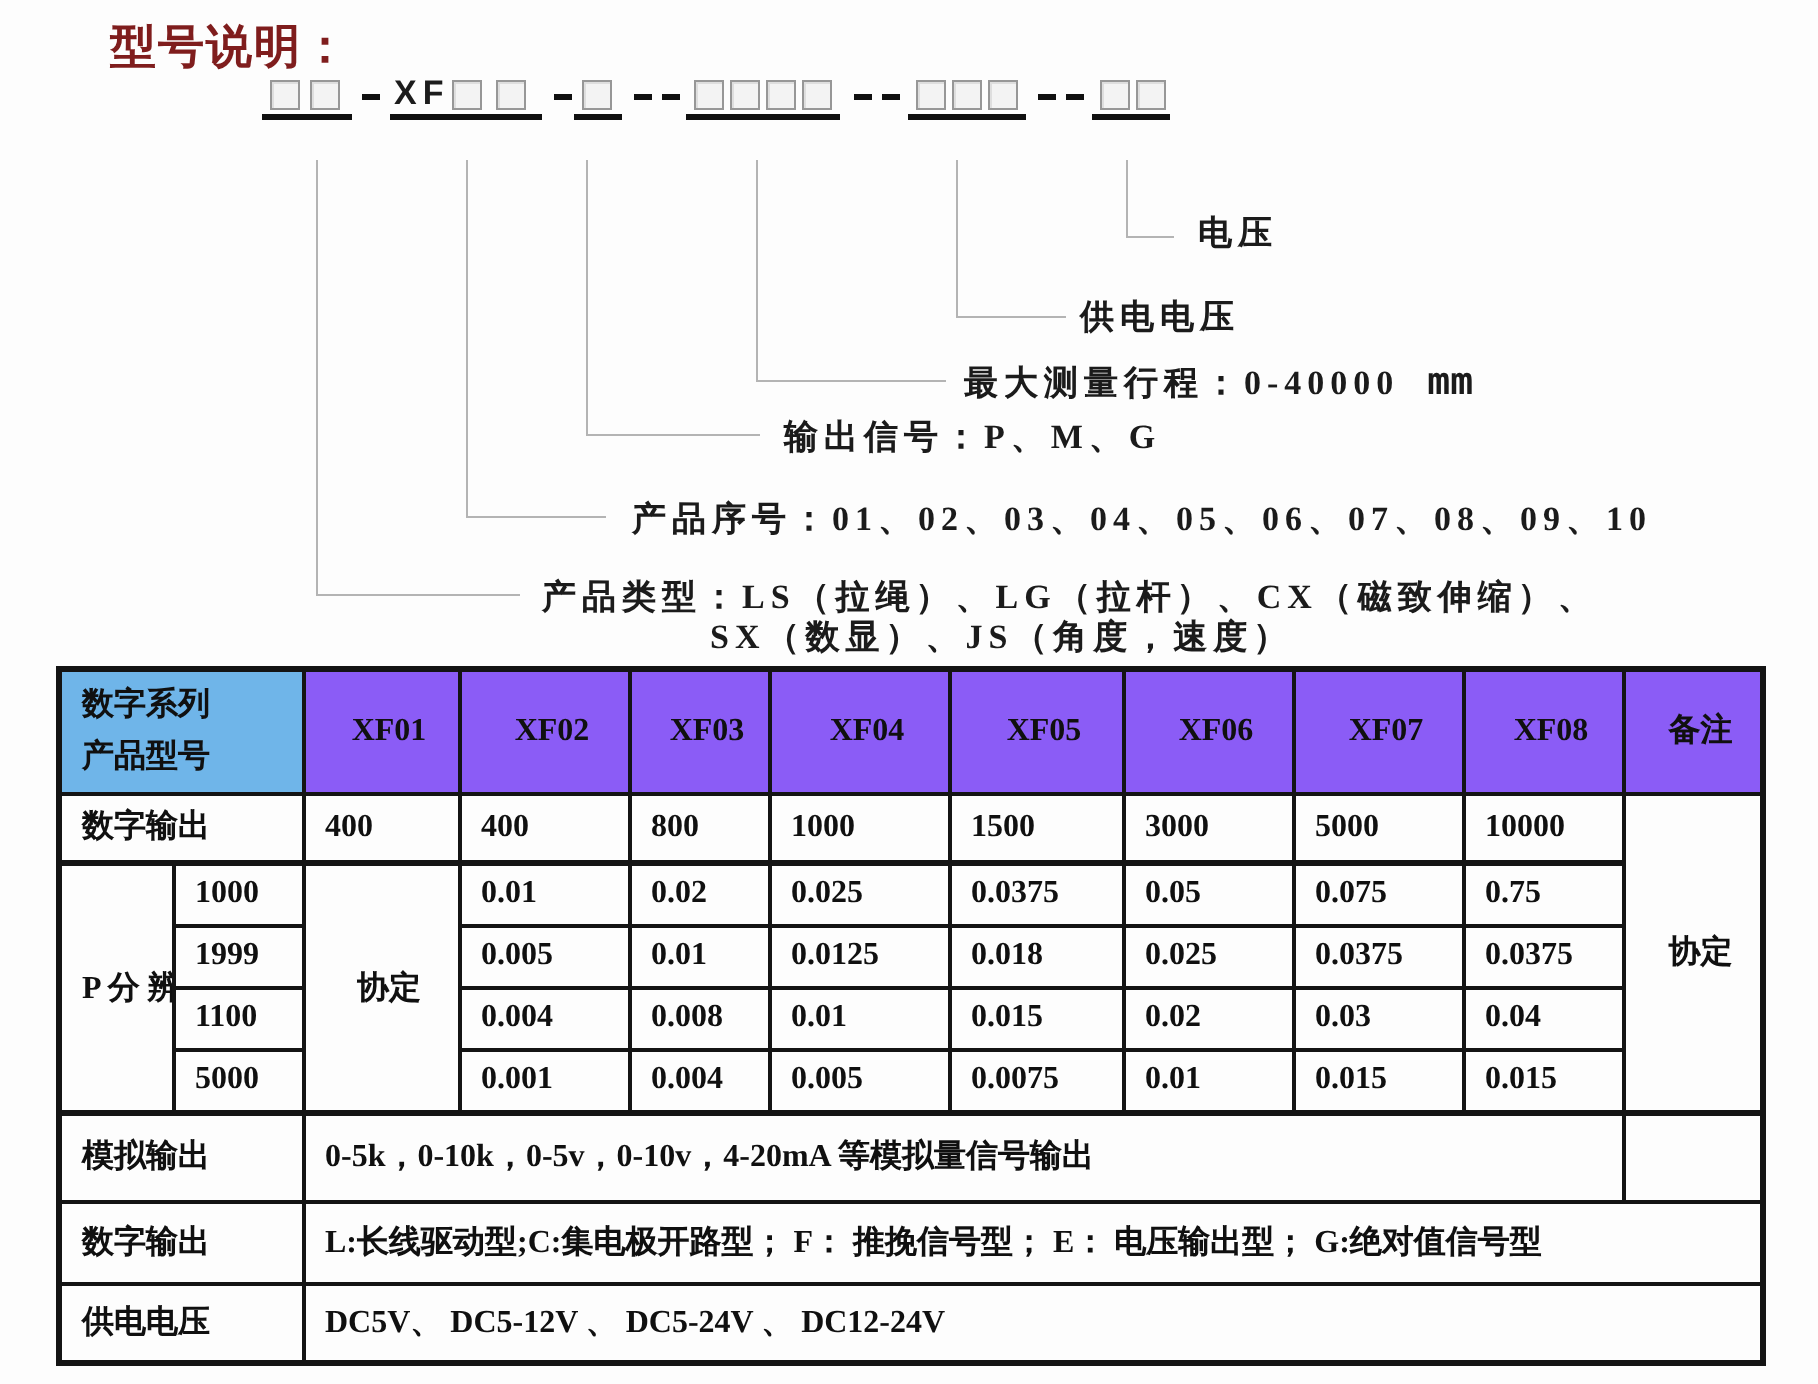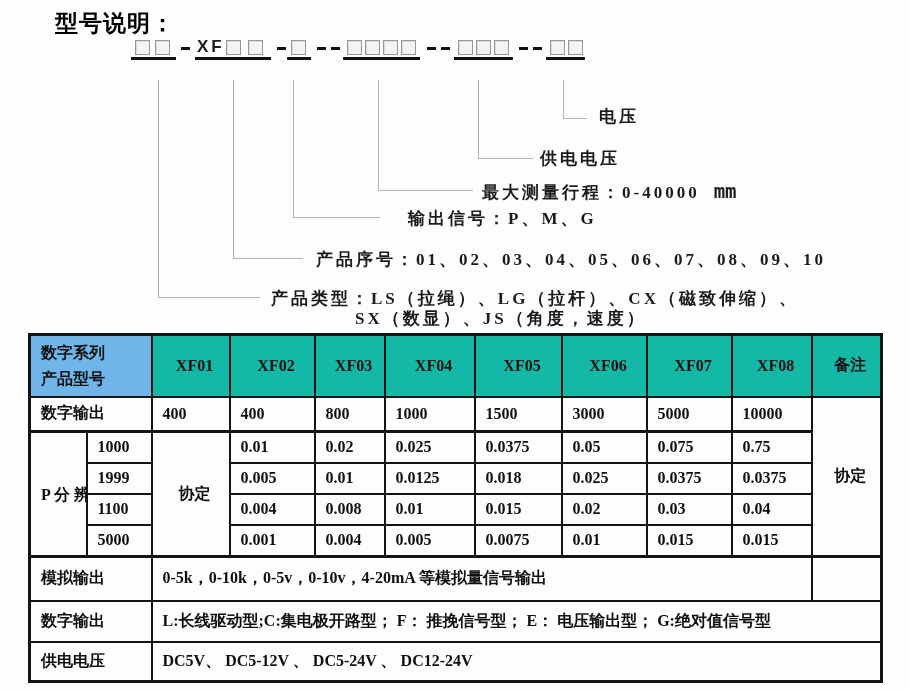--- a/index.html
+++ b/index.html
@@ -1,21 +1,21 @@
 <!DOCTYPE html>
 <html><head>
 <meta charset="utf-8">
 <style>
   html,body{margin:0;padding:0;background:#e9e9e9;}
   .page{position:relative;width:909px;height:692px;background:#fdfdfd;overflow:hidden;
         font-family:"Liberation Serif","DejaVu Serif",serif;color:#141414;}
 
   
   .title{position:absolute;left:55px;top:8px;font-family:"Liberation Sans","DejaVu Sans",sans-serif;
-         font-weight:bold;font-size:23px;color:#000000;letter-spacing:1px;}
+         font-weight:bold;font-size:23px;color:#7f1d1d;letter-spacing:1px;}
 
   
   .fbox{position:absolute;top:40px;width:13px;height:13px;background:#f3f3f3;
         border:1px solid #979797;box-shadow:inset 1px 1px 0 #dedede;}
   .uline{position:absolute;top:57px;height:3px;background:#101010;}
   .fdash{position:absolute;top:47px;height:3px;width:9px;background:#101010;}
   .xf{position:absolute;left:197px;top:37px;font-family:"Liberation Sans","DejaVu Sans",sans-serif;
       font-weight:bold;font-size:17px;letter-spacing:3px;color:#1c1c1c;}
 
   
@@ -25,21 +25,21 @@
   
   .anno{position:absolute;font-size:17px;font-weight:bold;letter-spacing:3px;white-space:nowrap;color:#1b1b1b;}
   .anno .mmunit{font-family:"DejaVu Sans Mono","Liberation Mono",monospace;font-weight:bold;font-size:19px;letter-spacing:0;margin-left:14px;}
 
   
   table.spec{position:absolute;left:28px;top:333px;width:852px;table-layout:fixed;
              border-collapse:collapse;border:3px solid #141414;
              font-weight:bold;font-size:16px;color:#101010;}
   table.spec td{border:2px solid #141414;padding:0 2px 0 10px;vertical-align:middle;
                 overflow:hidden;white-space:nowrap;}
-  td.hdr{background:#14b8a6;vertical-align:top;padding-top:9px;text-align:center;padding-left:0;}
+  td.hdr{background:#8b5cf6;vertical-align:top;padding-top:9px;text-align:center;padding-left:0;}
   td.hdr-label{background:#6fb5e9;text-align:left;padding:6px 0 0 10px;line-height:26px;vertical-align:top;}
   td.num{padding-left:12px;}
   td.center{text-align:center;padding:0;}
   td.vertchars{white-space:pre-line;line-height:31px;padding-left:14px;vertical-align:middle;}
   td.thick-l{border-left:3px solid #141414;}
   tr.thick-t td{border-top:3px solid #141414;}
   td.content{padding-left:14px;}
 </style>
 </head>
 <body>
@@ -94,21 +94,21 @@
     <div class="vline" style="left:378px;top:80px;height:110px"></div>
     <div class="hline" style="left:378px;top:190px;width:95px"></div>
     <div class="vline" style="left:478px;top:80px;height:78px"></div>
     <div class="hline" style="left:478px;top:158px;width:55px"></div>
     <div class="vline" style="left:563px;top:80px;height:38px"></div>
     <div class="hline" style="left:563px;top:118px;width:24px"></div>
 
     <div class="anno" style="left:599px;top:105px">电压</div>
     <div class="anno" style="left:540px;top:147px">供电电压</div>
     <div class="anno" style="left:482px;top:180px"><span>最大测量行程：0-40000</span><span class="mmunit">mm</span></div>
-    <div class="anno" style="left:408px;top:207px">输出信号：P、M、G</div>
+    <div class="anno" style="left:392px;top:207px">输出信号：P、M、G</div>
     <div class="anno" style="left:316px;top:248px">产品序号：01、02、03、04、05、06、07、08、09、10</div>
     <div class="anno" style="left:271px;top:287px">产品类型：LS（拉绳）、LG（拉杆）、CX（磁致伸缩）、</div>
     <div class="anno" style="left:355px;top:307px">SX（数显）、JS（角度，速度）</div>
   </div>
 
   <table class="spec">
     <colgroup>
       <col style="width:57px">
         <col style="width:65px">
         <col style="width:78px">

